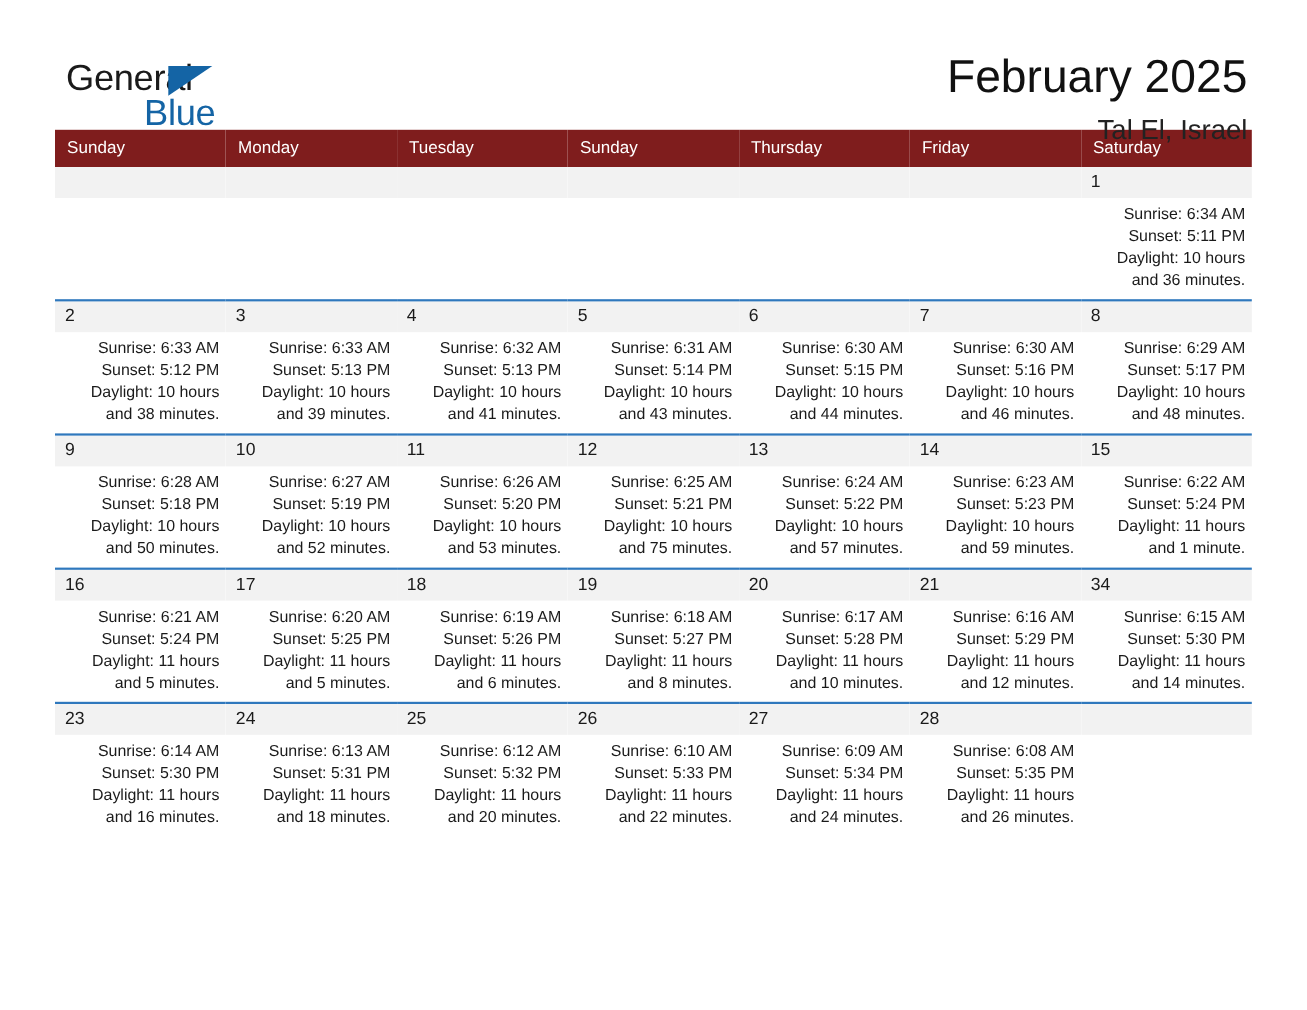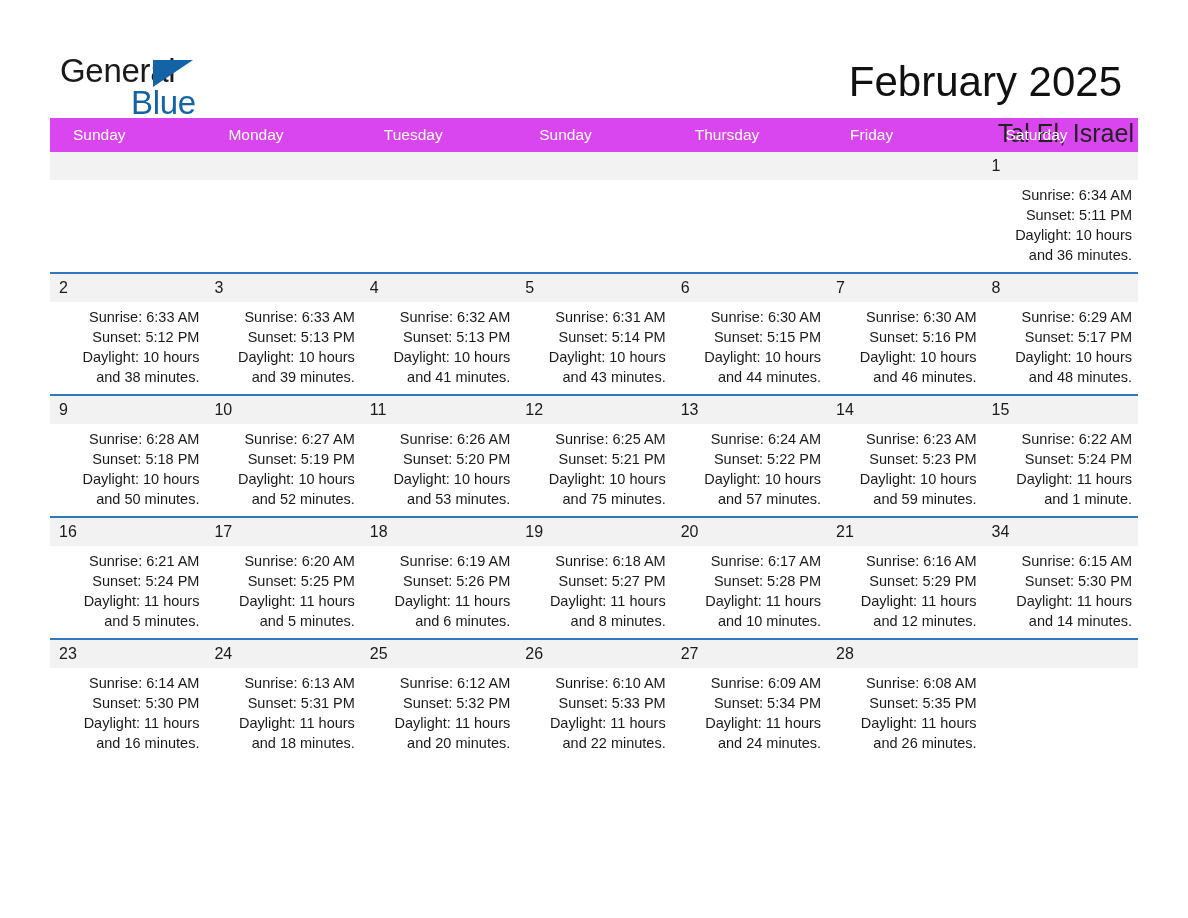--- a/index.html
+++ b/index.html
@@ -68,45 +68,45 @@
   .title-block {
     text-align: right;
     flex: 0 0 auto;
     padding-right: 4px;
   }
   .cal-title {
     font-size: 42px;
     line-height: 48px;
     color: #111111;
     font-weight: normal;
-    margin: 12px;
+    margin: 0;
     text-align: right;
   }
   .cal-location {
     font-size: 25px;
     line-height: 30px;
     color: #222222;
     margin: 9px 0 0 0;
     font-weight: normal;
   }
 
   
   .calendar {
     width: 1088px;
     border-collapse: collapse;
     table-layout: fixed;
     margin-top: 6px;
   }
   .calendar th {
-    background: #d946ef;
+    background: #7f1d1d;
     color: #ffffff;
     font-size: 15.5px;
     font-weight: normal;
     text-align: left;
-    padding: 6px 0 7px 23px;
+    padding: 6px 0 7px 11px;
     height: 21px;
     vertical-align: middle;
   }
   .calendar td {
     vertical-align: top;
     padding: 0;
     height: 120px;
     border-top: 2px solid #2f78bd;
     background: #ffffff;
   }

